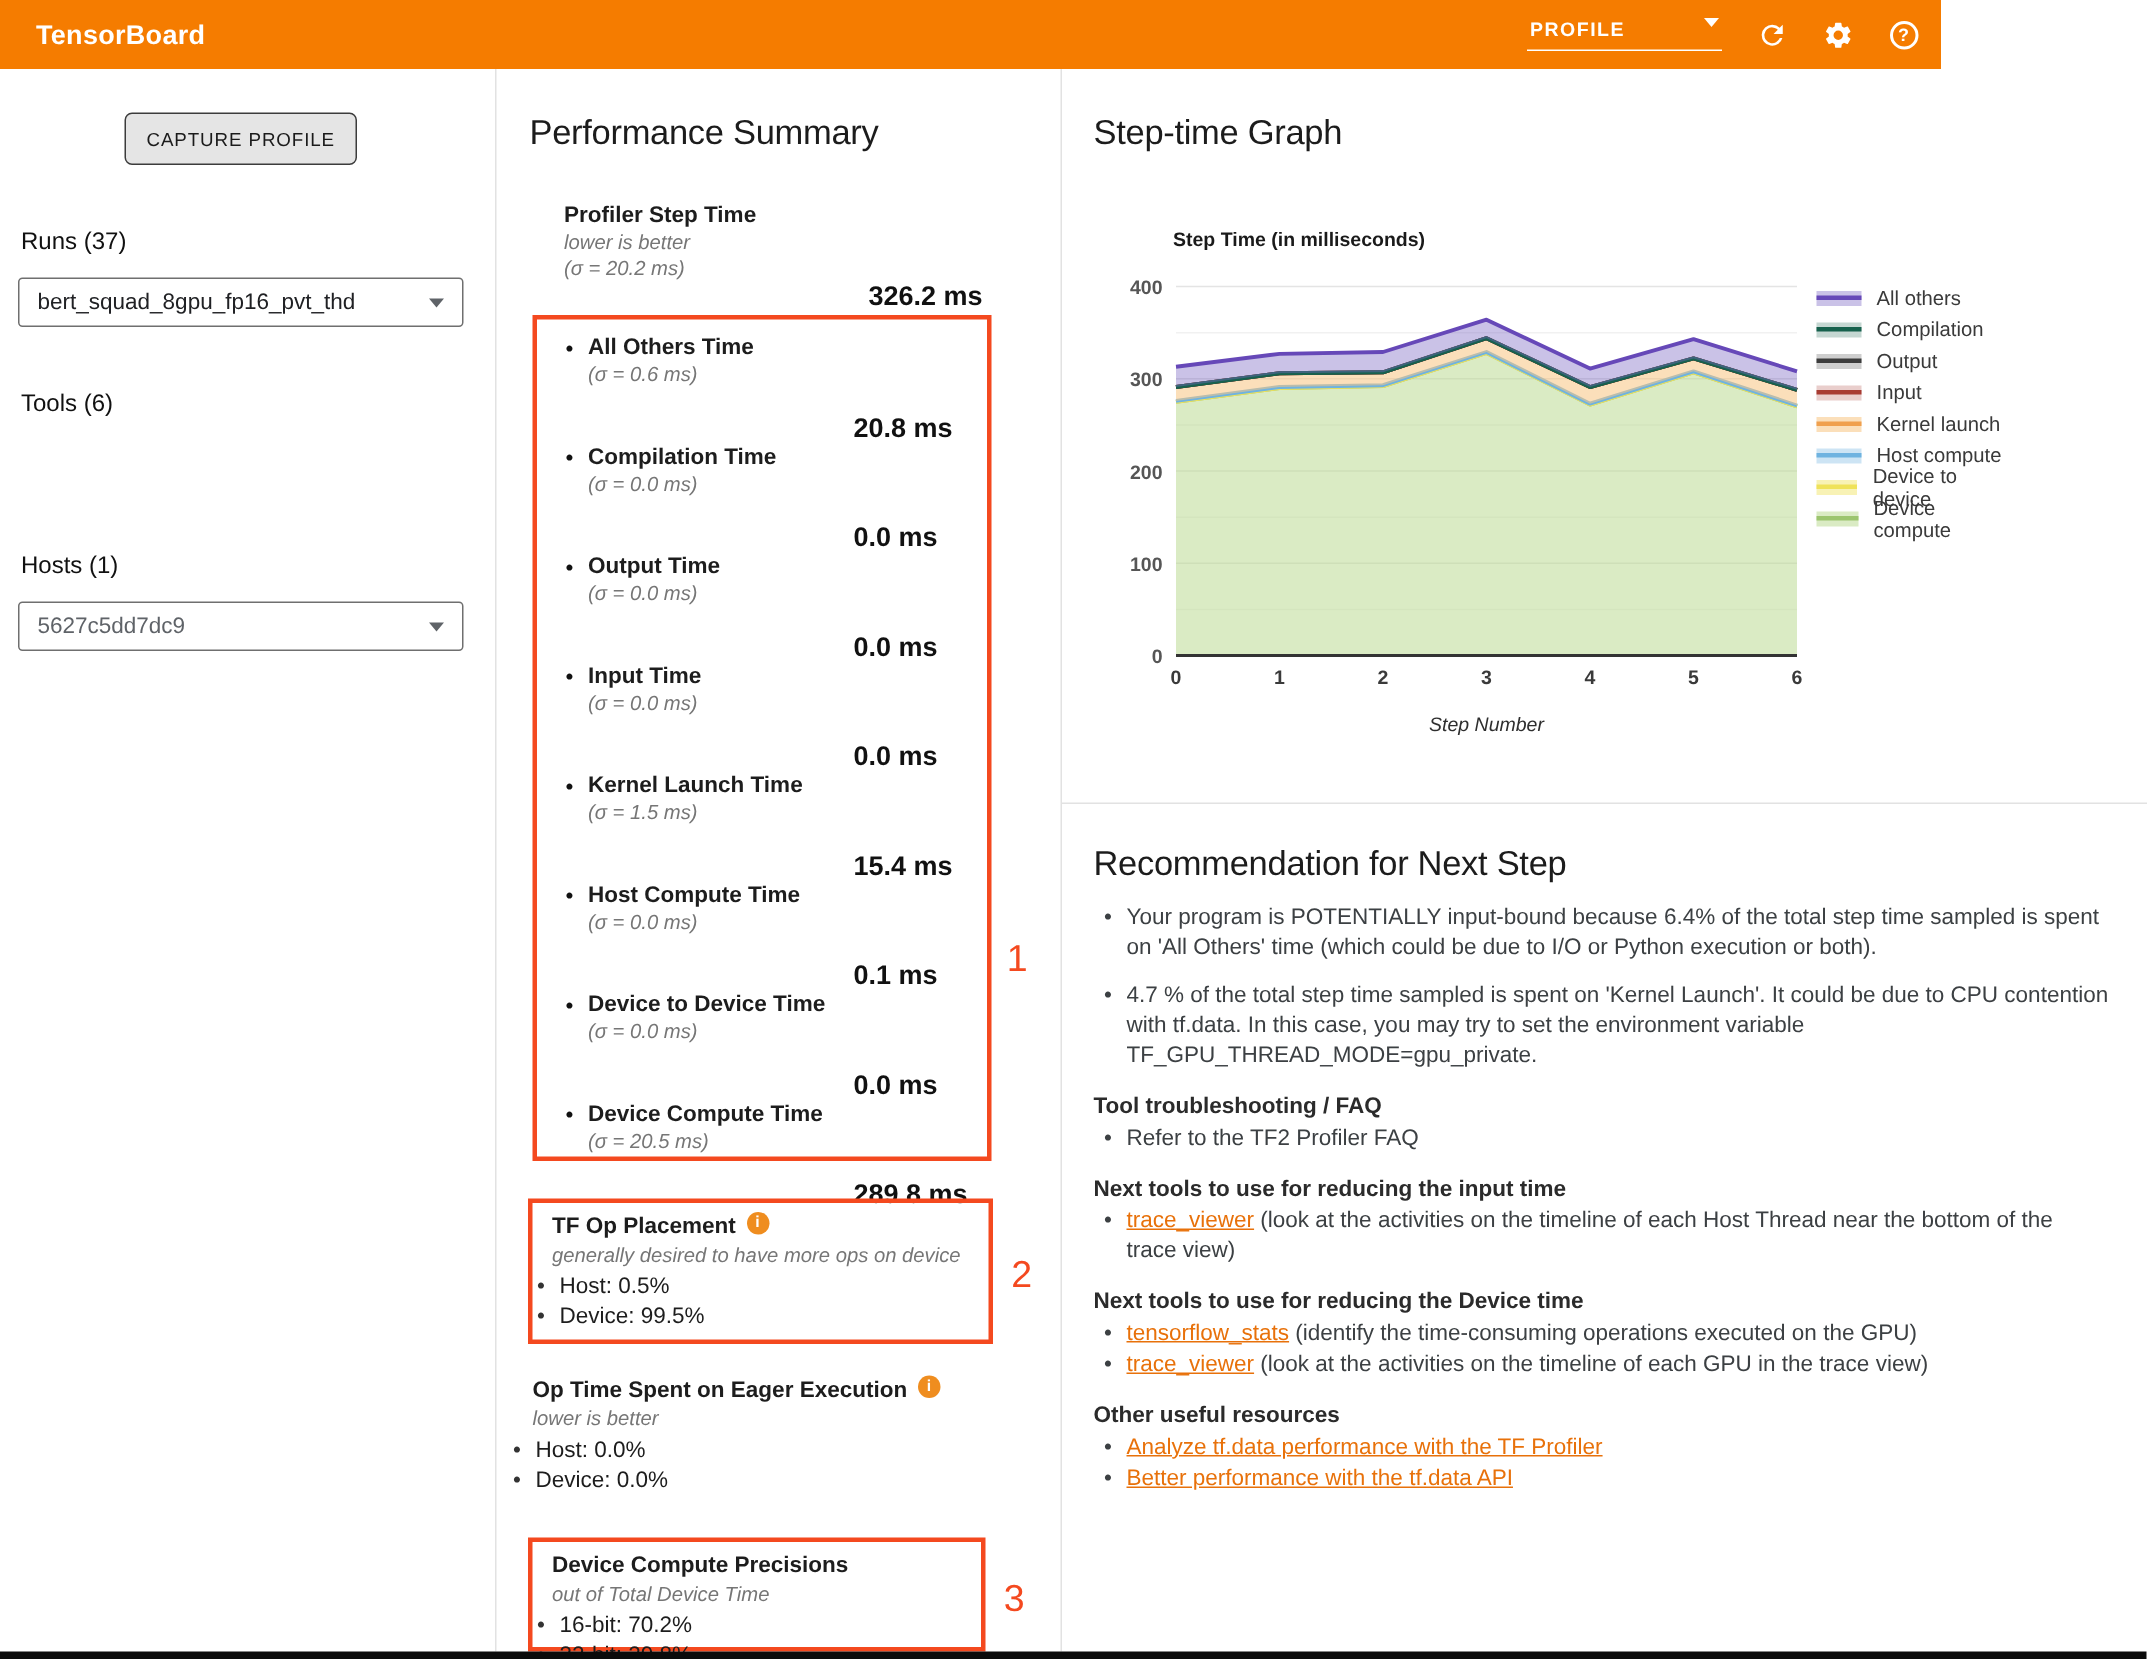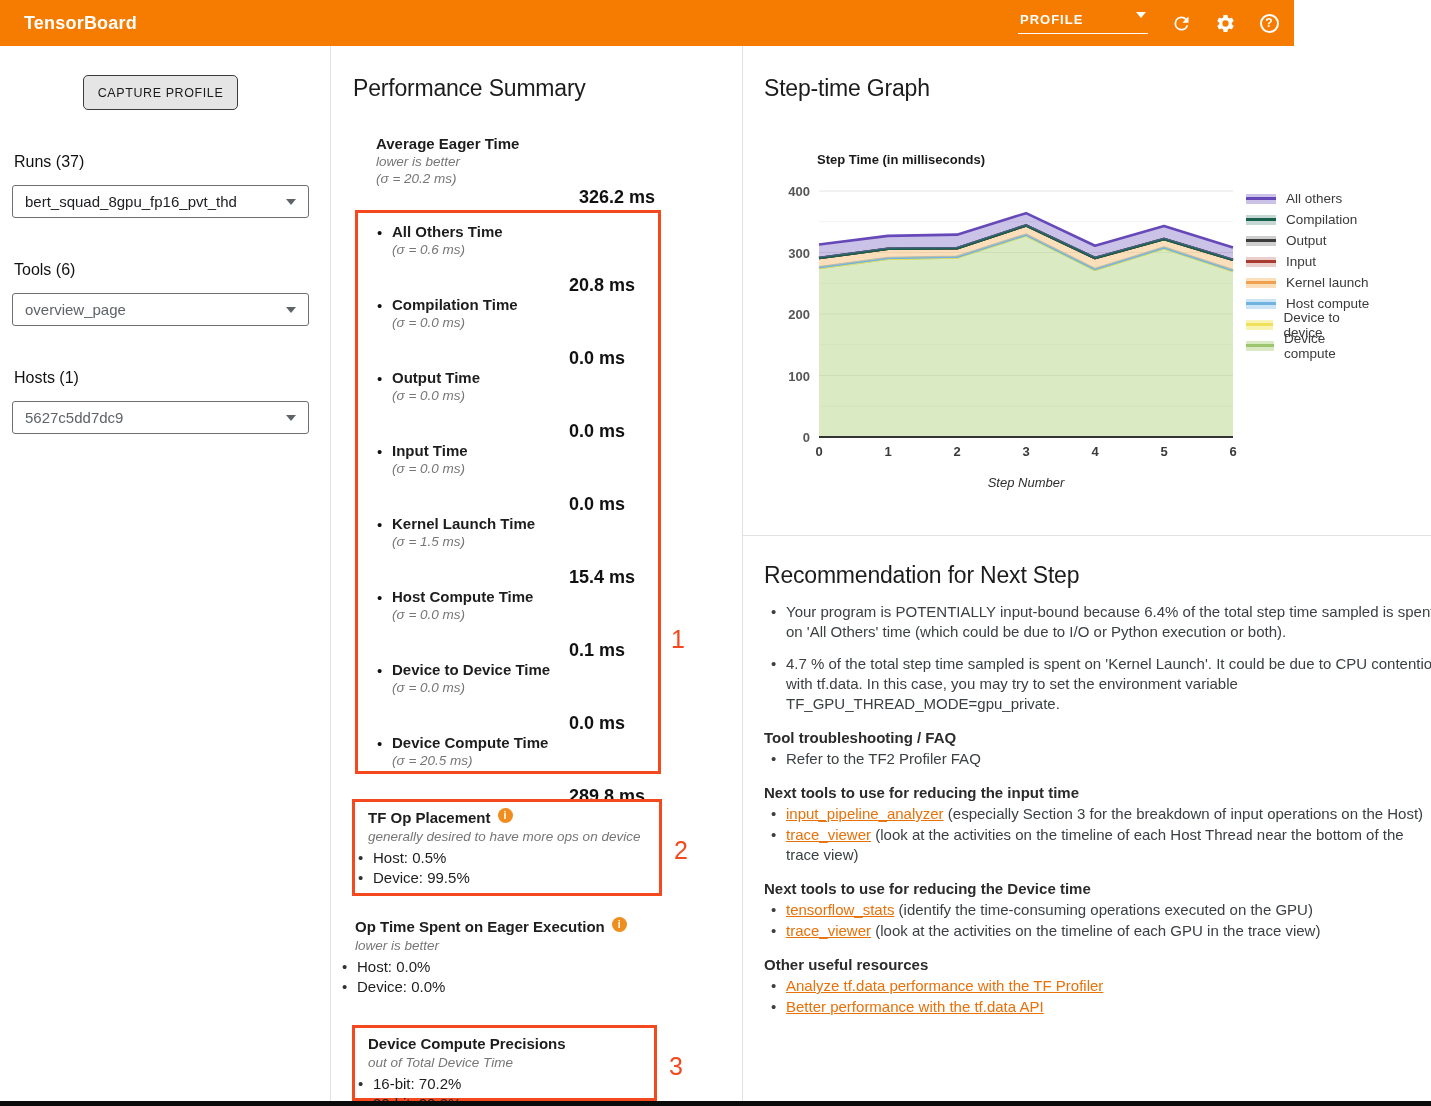--- a/index.html
+++ b/index.html
@@ -16,21 +16,21 @@
   .profile-dd{display:flex; align-items:flex-start; gap:8px; border-bottom:1px solid #fff; padding:0 2px 6px 2px; width:130px; cursor:pointer;}
   .profile-dd .lbl{color:#fff; font-size:13px; font-weight:700; letter-spacing:1px; flex:1;}
   .caret-w{width:0; height:0; border-left:5px solid transparent; border-right:5px solid transparent; border-top:6px solid #fff; margin-bottom:2px;}
   .hicon{width:22px; height:22px; display:flex; align-items:center; justify-content:center; cursor:pointer;}
   .help-circle{width:19px; height:19px; border:2px solid #fff; border-radius:50%; color:#fff; font-size:12px; font-weight:700; display:flex; align-items:center; justify-content:center;}
   
   .page{position:absolute; left:0; top:46px; width:1431px; height:1055px;}
   .col{position:absolute; top:0; height:100%;}
   .col-side{left:0; width:330px;}
   .col-mid{left:330px; width:377px; border-left:1px solid var(--line);}
-  .col-right{left:742px; width:632px; border-left:1px solid var(--line);}
+  .col-right{left:707px; width:632px; border-left:1px solid var(--line);}
   
   .capture-btn{position:absolute; left:83px; top:29px; width:155px; height:35px; background:#e5e5e5;
     border:1px solid #3c3c3c; border-radius:5px; font-size:12.5px; font-weight:500; letter-spacing:.6px;
     color:#1b1b1b; cursor:pointer; font-family:inherit;}
   .side-label{position:absolute; left:14px; font-size:16px; color:#111;}
   .side-select{position:absolute; left:12px; width:297px; height:33px; border:1px solid #6f6f6f; border-radius:3px;
     display:flex; align-items:center; padding:0 12px; cursor:pointer; background:#fff;}
   .side-select .val{flex:1; font-size:15px; color:#5f6368; white-space:nowrap; overflow:hidden;}
   .side-select.dark .val{color:#202124;}
   .caret-g{width:0; height:0; border-left:5px solid transparent; border-right:5px solid transparent; border-top:6px solid #5f6368;}
@@ -110,36 +110,32 @@
 <div class="page">
 
   <div class="col col-side">
     <button class="capture-btn">CAPTURE PROFILE</button>
     <div class="side-label" style="top:107px">Runs (37)</div>
     <div class="side-select dark" style="top:139px">
       <span class="val">bert_squad_8gpu_fp16_pvt_thd</span>
       <span class="caret-g"></span>
     </div>
     <div class="side-label" style="top:215px">Tools (6)</div>
-    <div class="side-select" style="top:247px">
-      <span class="val">overview_page</span>
-      <span class="caret-g"></span>
-    </div>
     <div class="side-label" style="top:323px">Hosts (1)</div>
     <div class="side-select" style="top:355px">
       <span class="val">5627c5dd7dc9</span>
       <span class="caret-g"></span>
     </div>
   </div>
 
   <div class="col col-mid">
     <h2 class="section ps-title">Performance Summary</h2>
     <div id="avg-row">
         <div class="metric-row">
-          <div class="m-name">Average Eager Time</div>
+          <div class="m-name">Profiler Step Time</div>
           <div class="m-note">lower is better</div>
           <div class="m-sigma">(σ = 20.2 ms)</div>
           <div class="m-value">326.2 ms</div>
         </div>
       </div>
 
     <div id="box1" class="redbox">
       <span class="annot-num" style="right:-27px; top:412px">1</span>
     <div class="metric-row">
           <span class="dot">•</span>
@@ -336,21 +332,20 @@
       <div id="rec-sections">
           <div class="sec">
             <h3>Tool troubleshooting / FAQ</h3>
             <ul>
               <li><span>Refer to the TF2 Profiler FAQ</span></li>
             </ul>
           </div>
           <div class="sec">
             <h3>Next tools to use for reducing the input time</h3>
             <ul>
-              <li><a>input_pipeline_analyzer</a><span> (especially Section 3 for the breakdown of input operations on the Host)</span></li>
               <li><a>trace_viewer</a><span> (look at the activities on the timeline of each Host Thread near the bottom of the trace view)</span></li>
             </ul>
           </div>
           <div class="sec">
             <h3>Next tools to use for reducing the Device time</h3>
             <ul>
               <li><a>tensorflow_stats</a><span> (identify the time-consuming operations executed on the GPU)</span></li>
               <li><a>trace_viewer</a><span> (look at the activities on the timeline of each GPU in the trace view)</span></li>
             </ul>
           </div>

